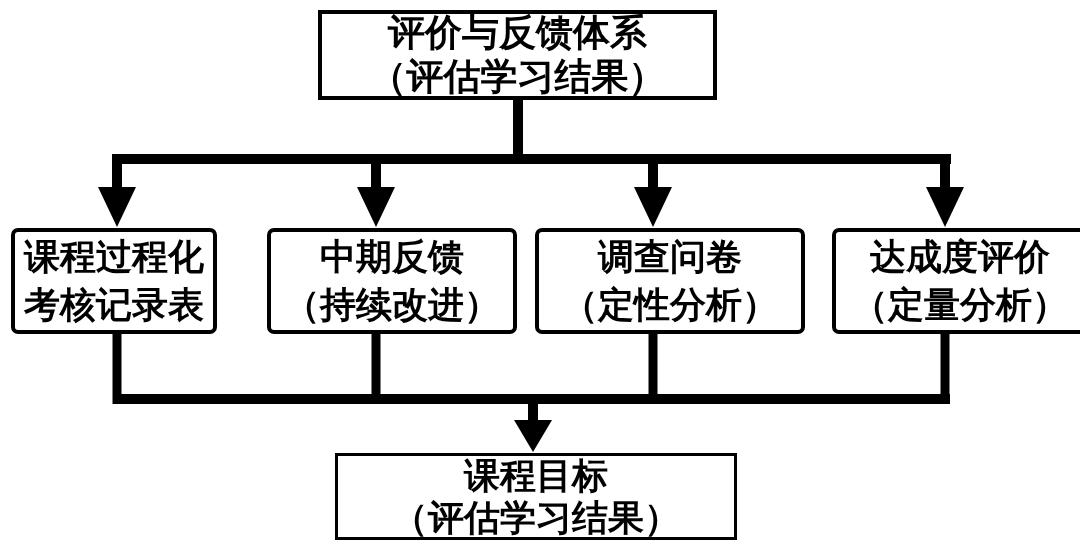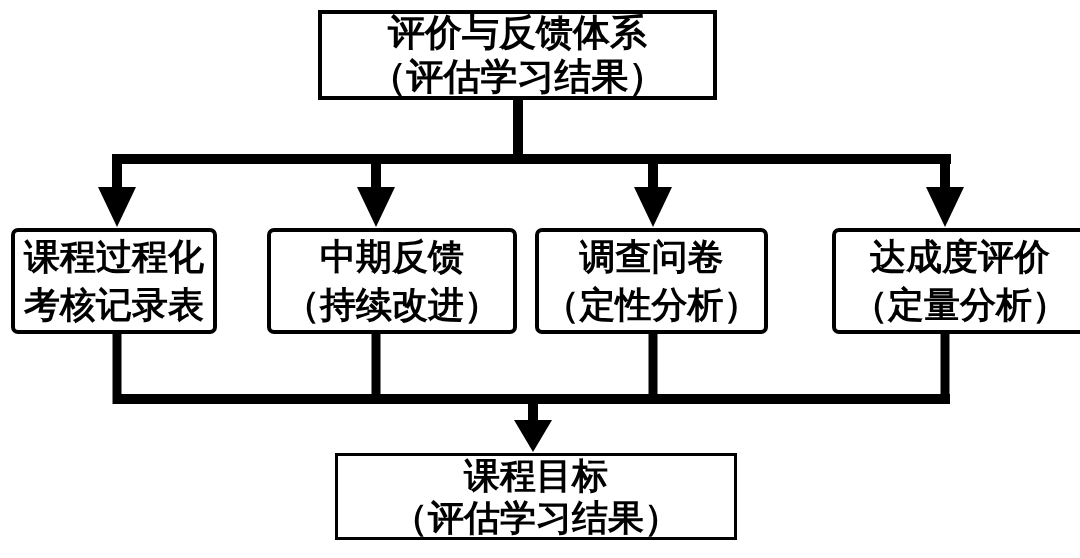--- a/index.html
+++ b/index.html
@@ -49,21 +49,21 @@
     left: 318px; top: 10px;
     width: 399px; height: 90px;
     font-size: 37px; line-height: 44px;
   }
   .node-mid {
     top: 228px; height: 106px;
     font-size: 36px; line-height: 48px; border-radius: 7px;
   }
   .node-mid1 { left: 11px;  width: 206px; }
   .node-mid2 { left: 267px; width: 250px; }
-  .node-mid3 { left: 535px; width: 233px; }
+  .node-mid3 { left: 535px; width: 270px; }
   .node-mid4 { left: 832px; width: 256px; }
   .node-bottom {
     left: 335px; top: 453px;
     width: 402px; height: 87px;
     border-width: 3px;
     font-size: 36px; line-height: 42px;
   }
 </style>
 </head>
 <body>

